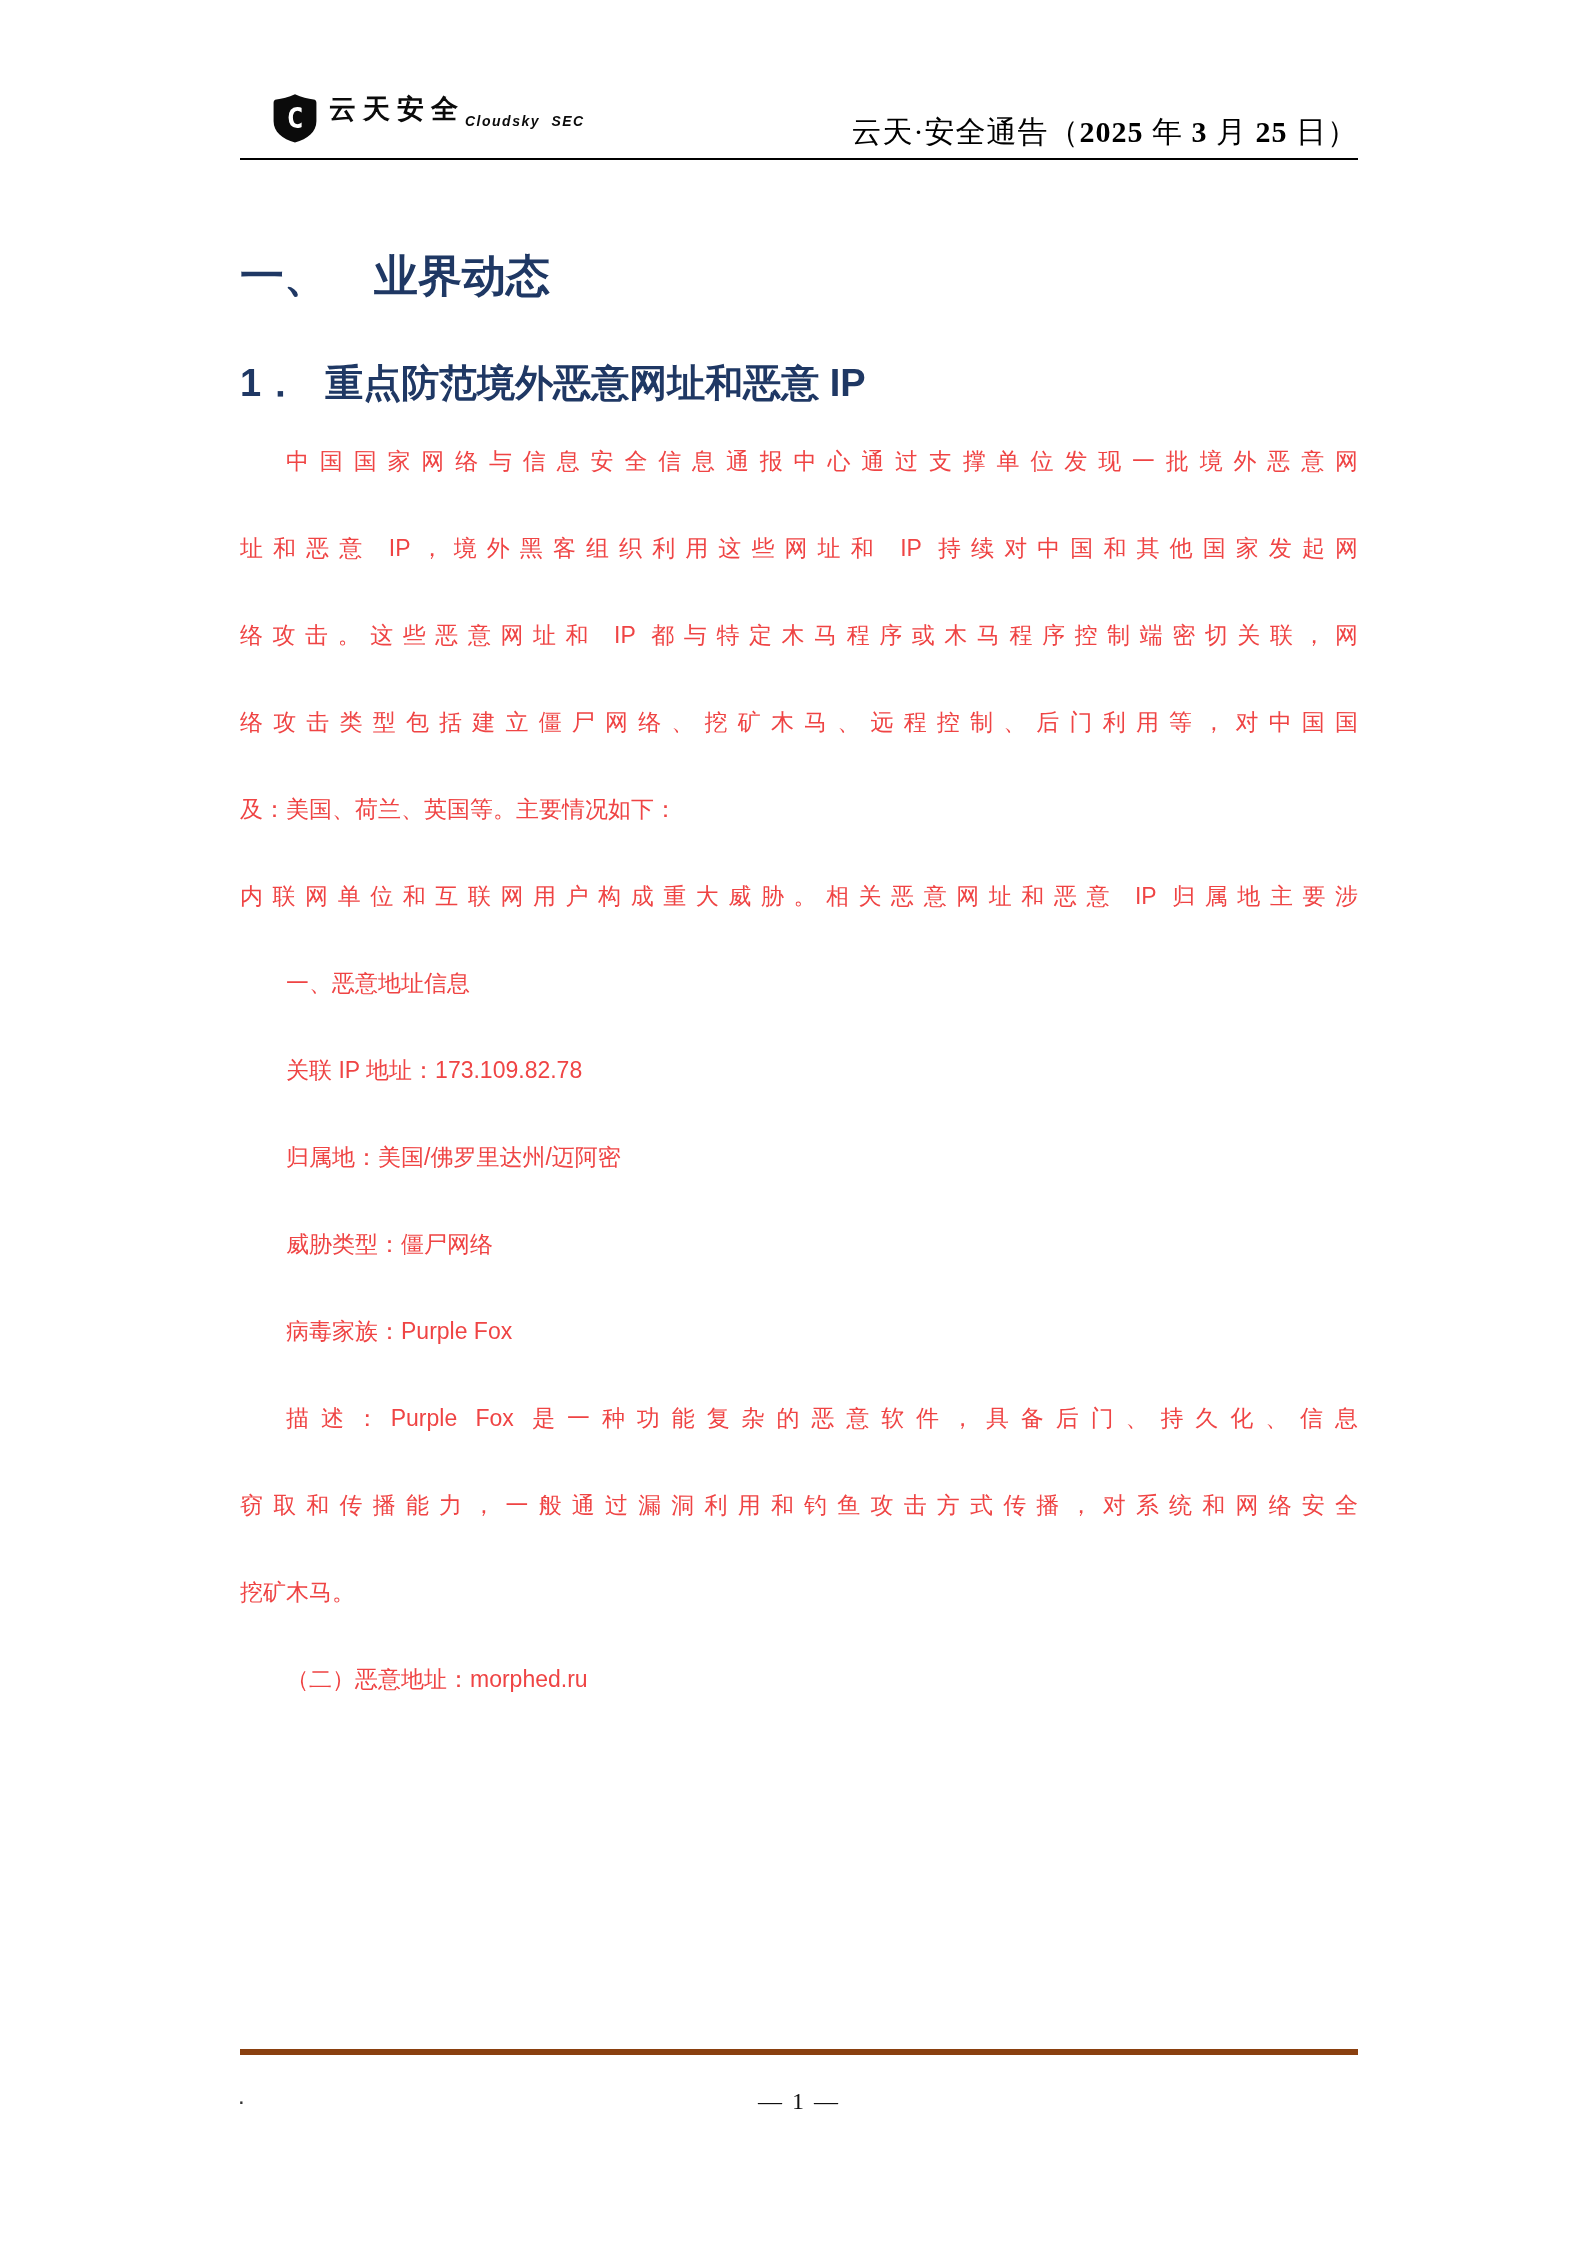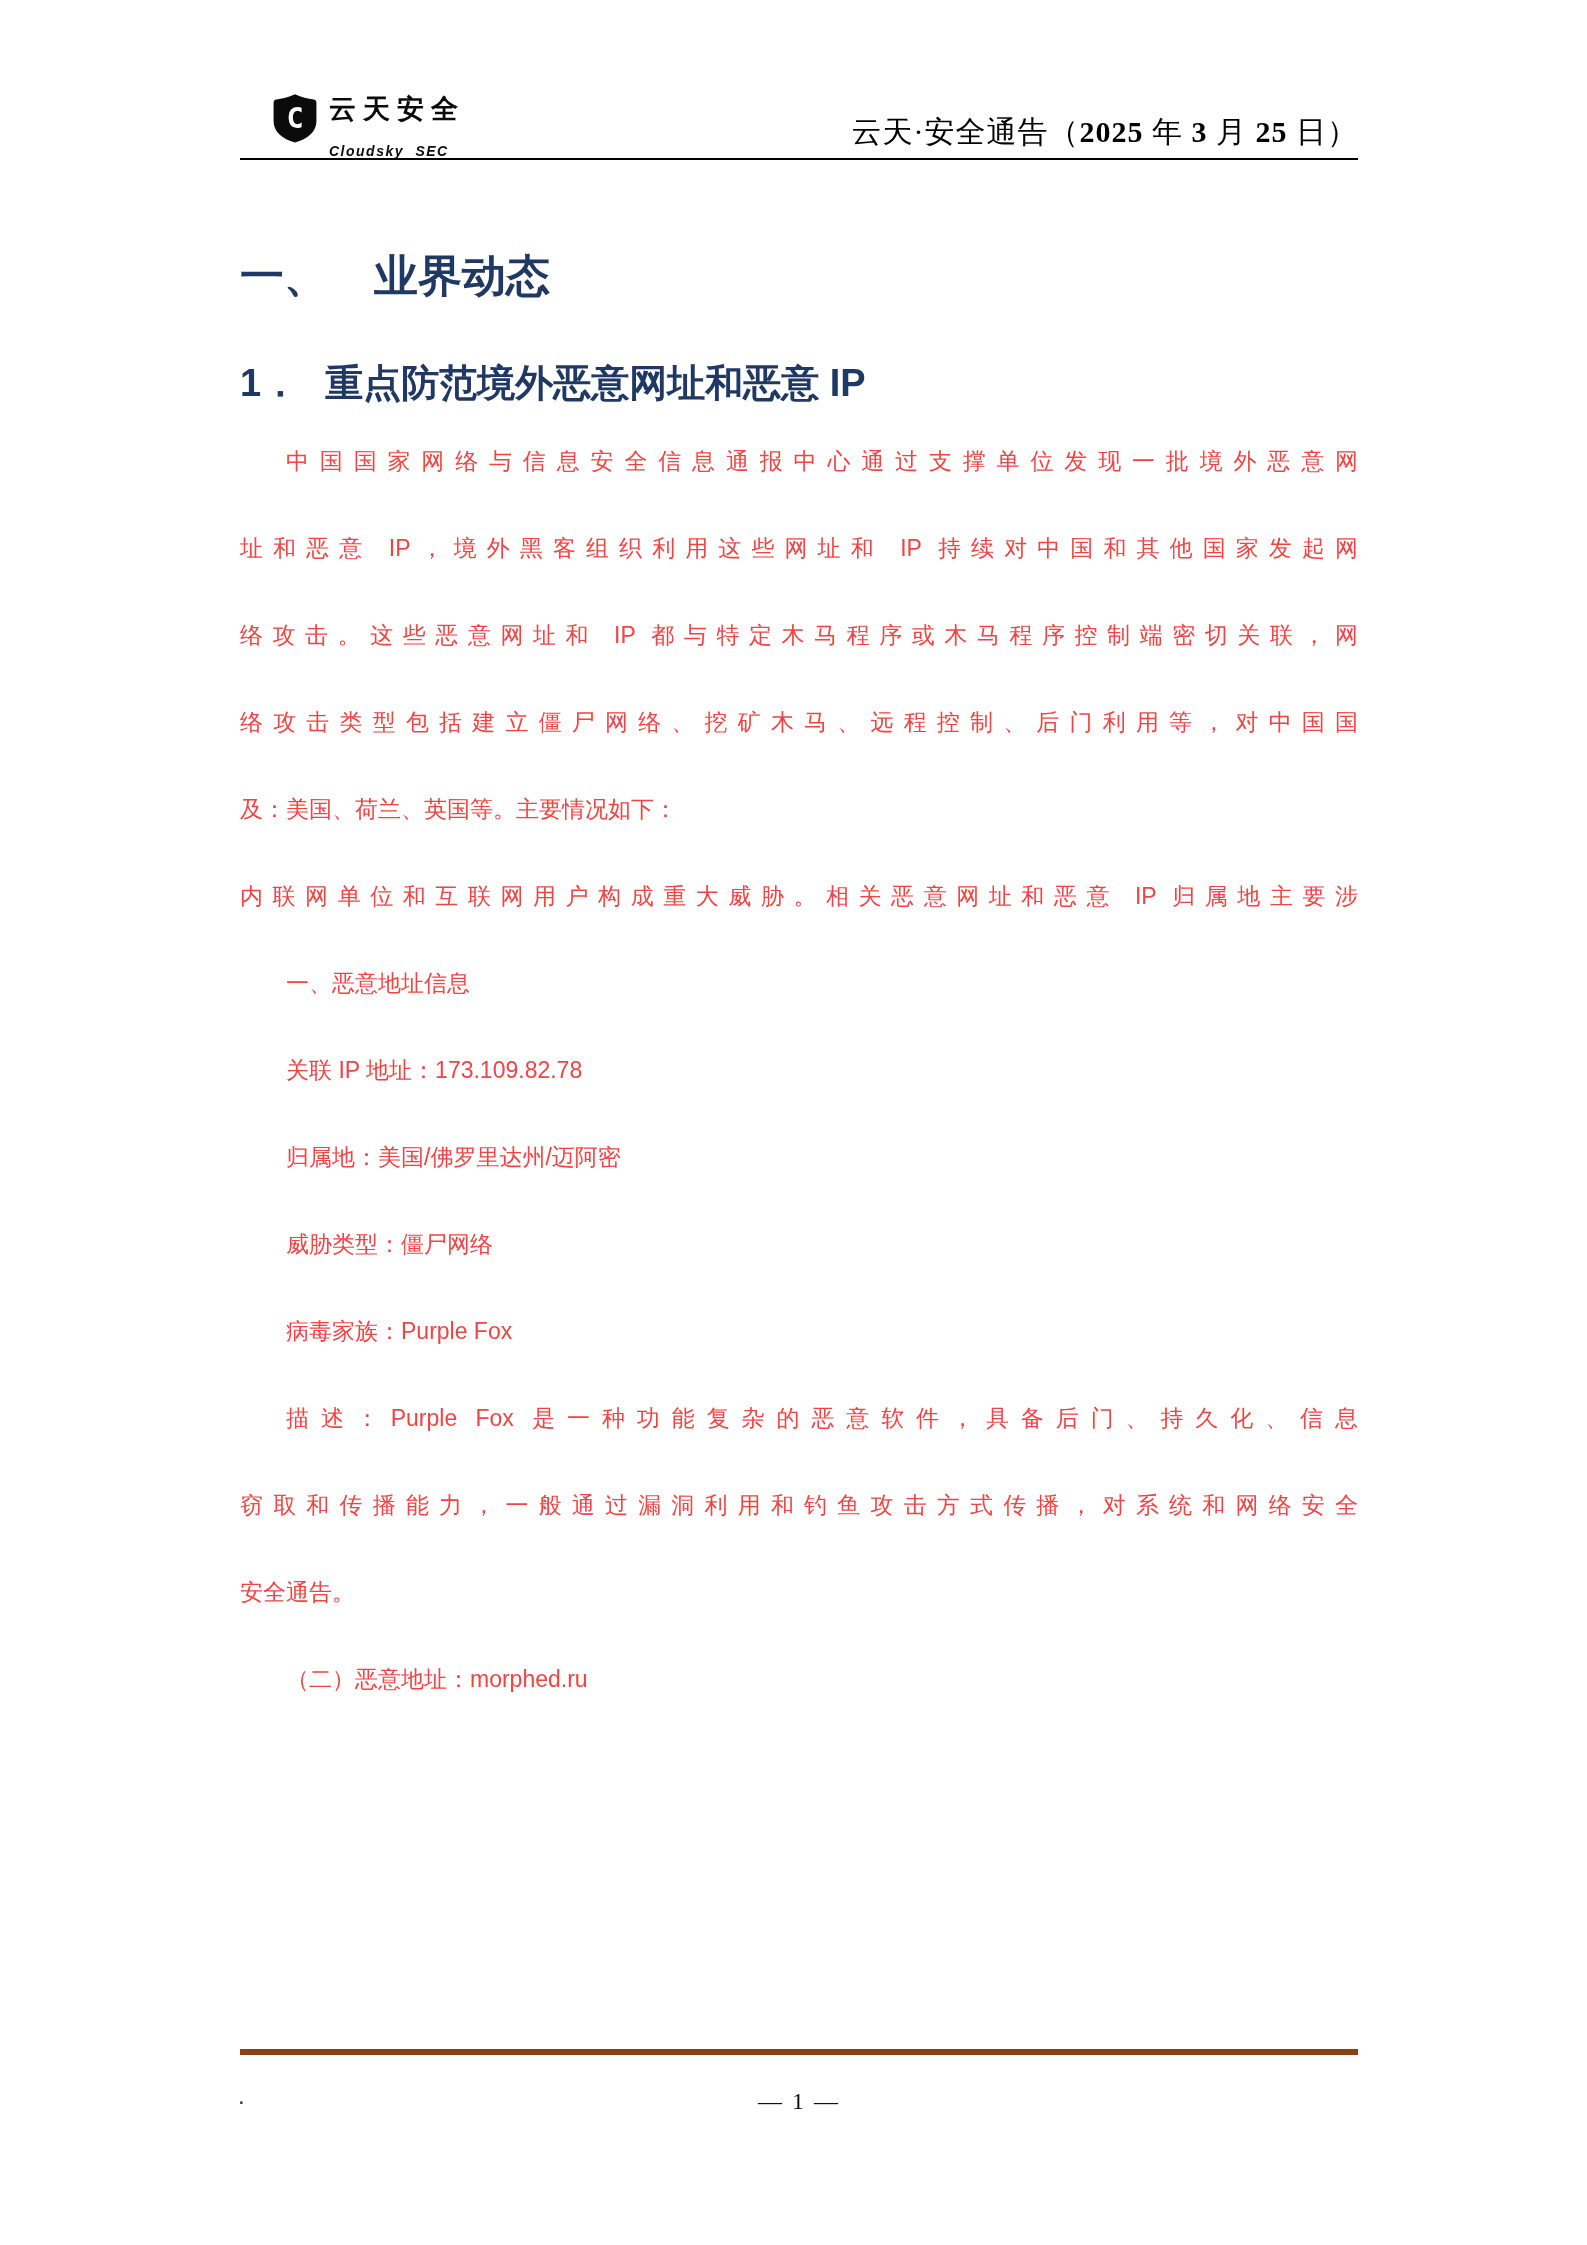--- a/index.html
+++ b/index.html
@@ -7,21 +7,21 @@
   body { font-family:"Liberation Sans", sans-serif; }
   .page {
     position:relative; width:1587px; height:2245px;
     background:#ffffff; margin:0 auto; overflow:hidden;
     color:#000;
   }
 
   
   .logo { position:absolute; left:272px; top:92px; display:flex; align-items:flex-start; gap:11px; }
   .logo-shield { width:46px; height:52px; display:block; }
-  .logo-texts { display:flex; flex-direction:column; margin-top:3px; }
+  .logo-texts { display:flex; flex-direction:row; margin-top:3px; }
   .logo-name { font-size:27px; font-weight:700; letter-spacing:7px; color:#0b0b0b; line-height:1.1; white-space:nowrap; }
   .logo-sub  { font-size:14px; font-weight:700; font-style:italic; letter-spacing:1.5px; word-spacing:6px; color:#0b0b0b; margin-top:18px; white-space:nowrap; }
 
   .header-title {
     position:absolute; right:229px; top:112px;
     font-family:"Liberation Serif", serif; font-size:30px; color:#000;
     white-space:nowrap; letter-spacing:1px;
   }
   .header-title .b { font-weight:700; }
 
@@ -94,21 +94,21 @@
       <div class="line fill">络攻击类型包括建立僵尸网络、挖矿木马、远程控制、后门利用等，对中国国</div>
       <div class="line">及：美国、荷兰、英国等。主要情况如下：</div>
       <div class="line fill">内联网单位和互联网用户构成重大威胁。相关恶意网址和恶意 IP 归属地主要涉</div>
       <div class="line indent">一、恶意地址信息</div>
       <div class="line indent">关联 IP 地址：173.109.82.78</div>
       <div class="line indent">归属地：美国/佛罗里达州/迈阿密</div>
       <div class="line indent">威胁类型：僵尸网络</div>
       <div class="line indent">病毒家族：Purple Fox</div>
       <div class="line indent fill">描述：Purple Fox 是一种功能复杂的恶意软件，具备后门、持久化、信息</div>
       <div class="line fill">窃取和传播能力，一般通过漏洞利用和钓鱼攻击方式传播，对系统和网络安全</div>
-      <div class="line">安全通告。</div>
+      <div class="line">挖矿木马。</div>
       <div class="line indent">（二）恶意地址：morphed.ru</div>
     </div>
 
   <div class="footer-rule"></div>
   <div class="footer-mark">.</div>
   <div class="page-num">— 1 —</div>
 
 </div>
 
 </body></html>

